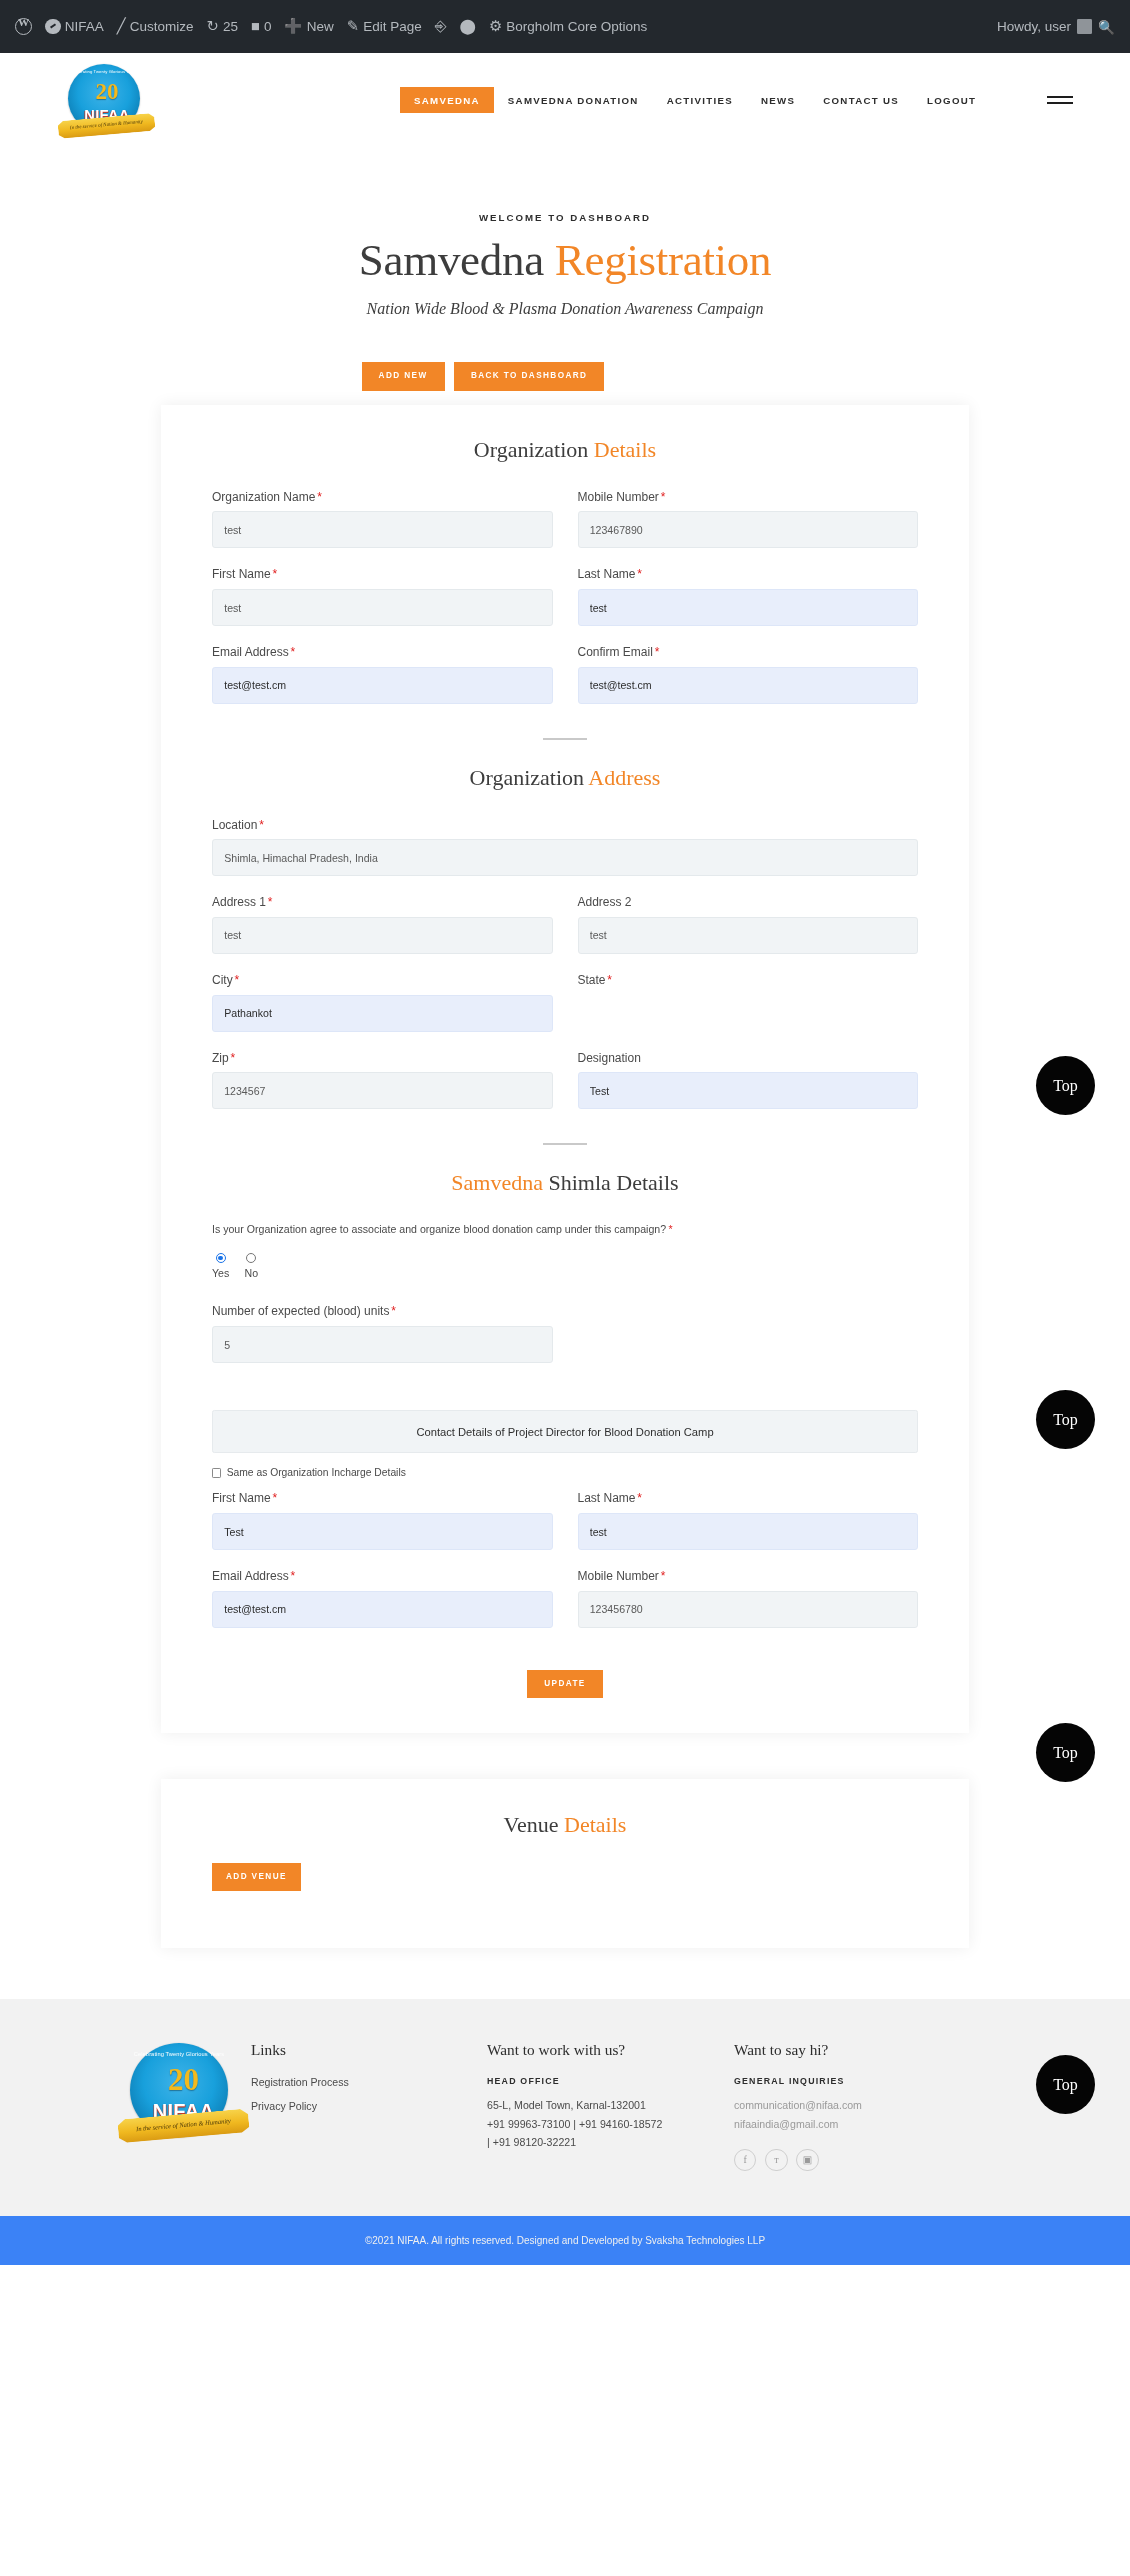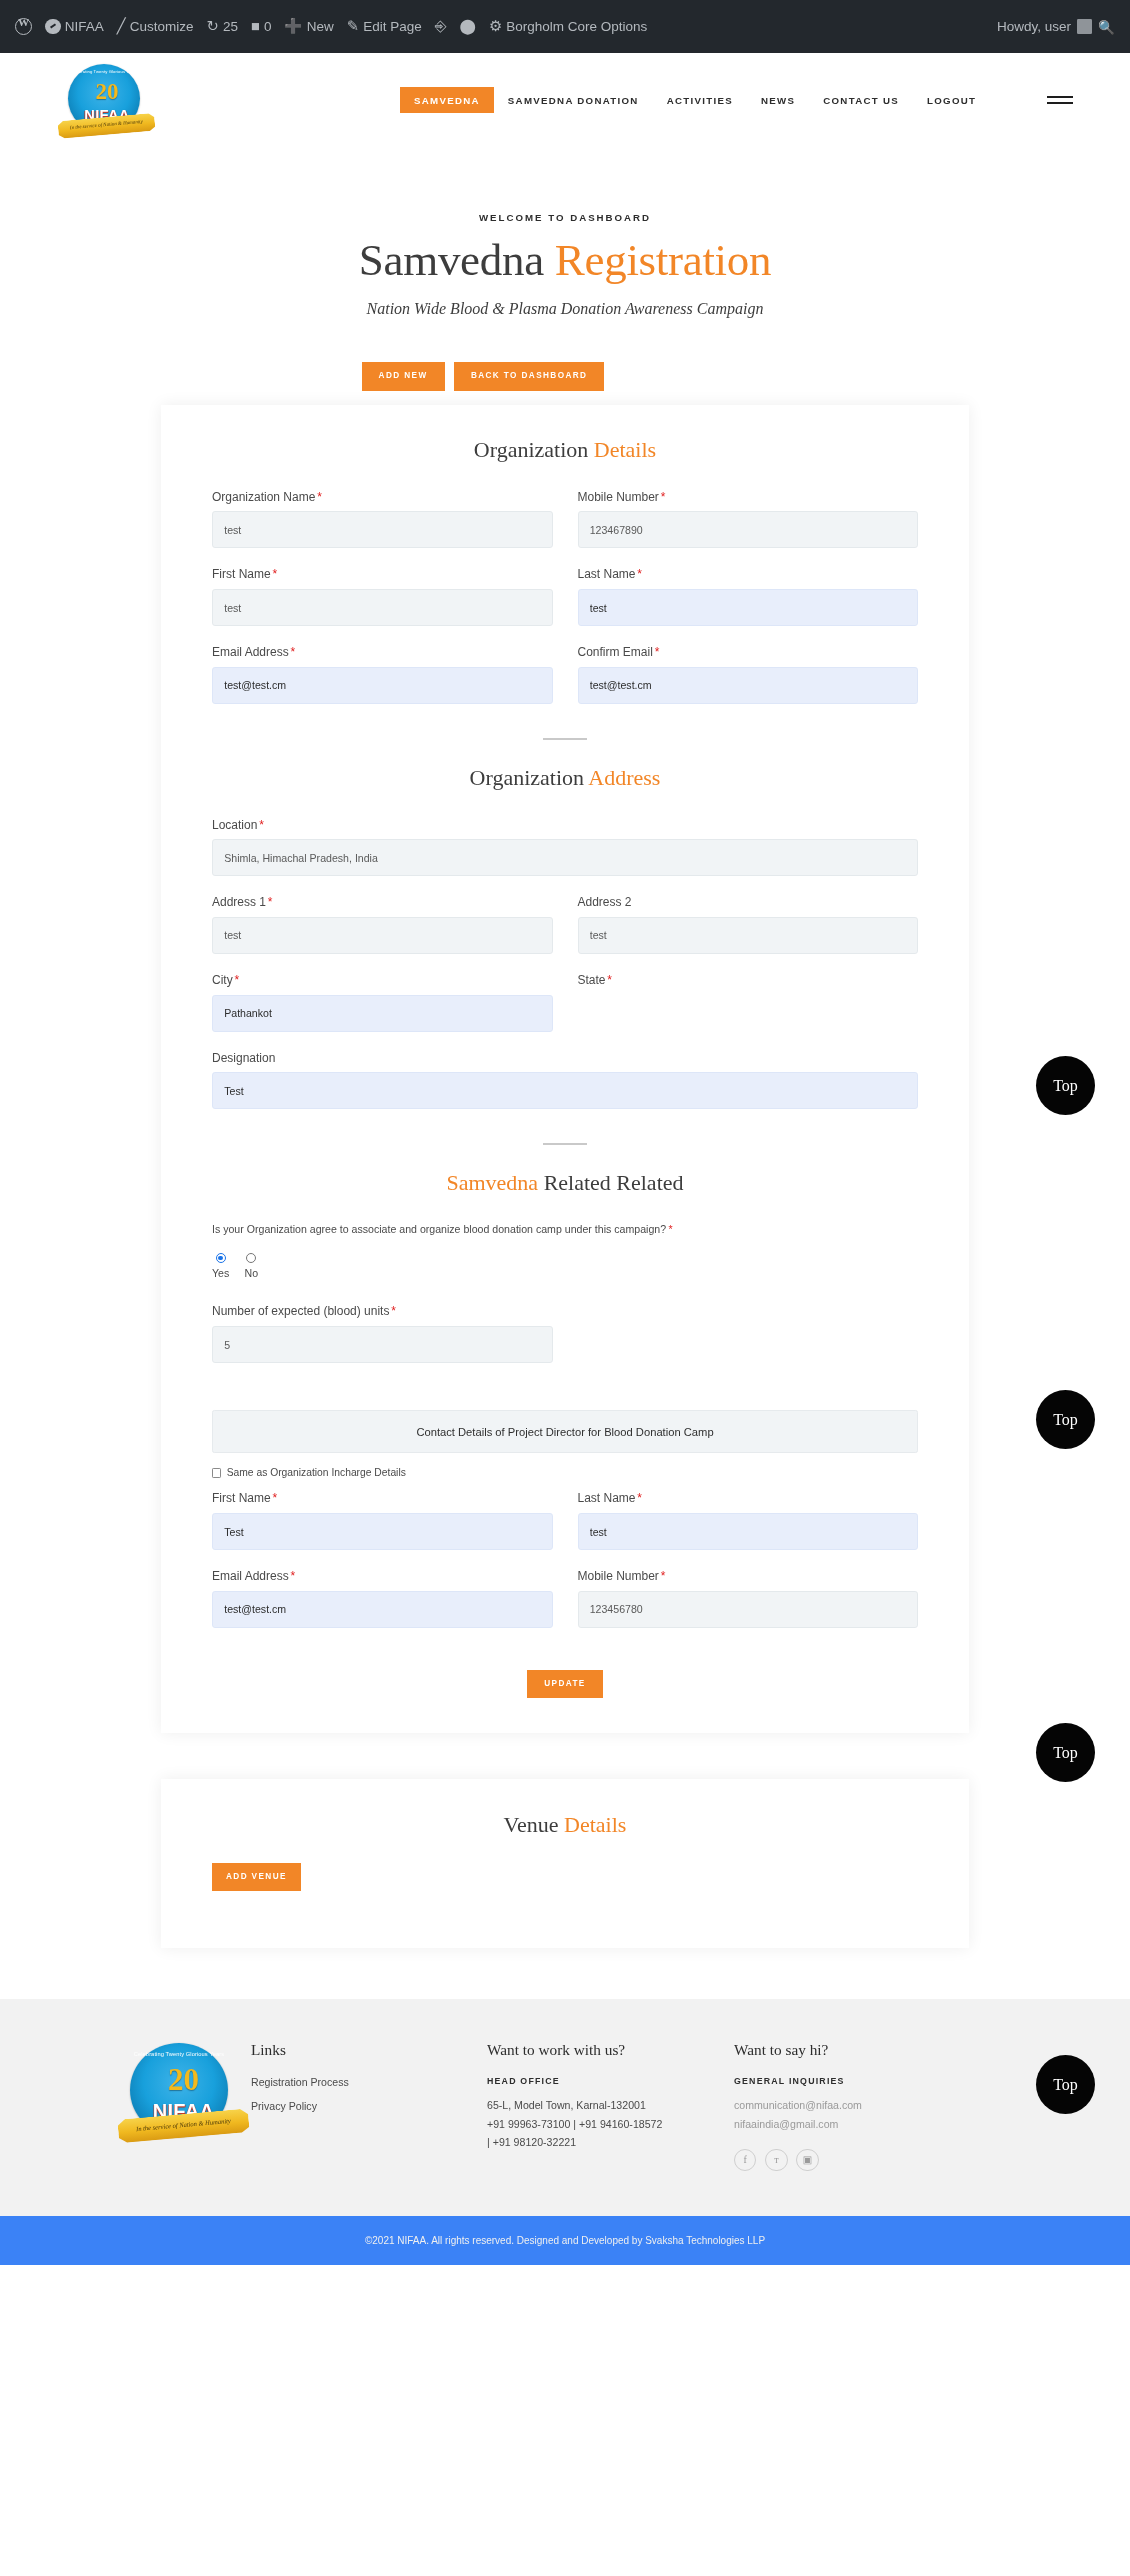--- a/index.html
+++ b/index.html
@@ -472,28 +472,32 @@
         <label class="fl"><span>City</span><span class="req">*</span></label>
         <input class="inp autofill" value="Pathankot" style="">
       </div>
       <div class="fg">
         <label class="fl"><span>State</span><span class="req">*</span></label>
       </div>
     </div>
 
     <div class="form-row">
       <div class="fg">
+        <label class="fl"><span>Zip</span><span class="req">*</span></label>
+        <input class="inp" value="1234567" style="">
+      </div>
+      <div class="fg">
         <label class="fl">Designation</label>
         <input class="inp autofill" value="Test" style="">
       </div>
     </div>
 
     <div class="divider"></div>
 
-    <div class="sec-title"><span class="accent">Samvedna </span><span>Related Related</span></div>
+    <div class="sec-title"><span class="accent">Samvedna </span><span>Shimla Details</span></div>
 
     <div class="q-label"><span>Is your Organization agree to associate and organize blood donation camp under this campaign?</span><span class="req">*</span></div>
 
     <div class="radio-row">
       <label class="radio-opt">
         <span class="rd checked"></span>
         <span>Yes</span>
       </label>
       <label class="radio-opt">
         <span class="rd"></span>

